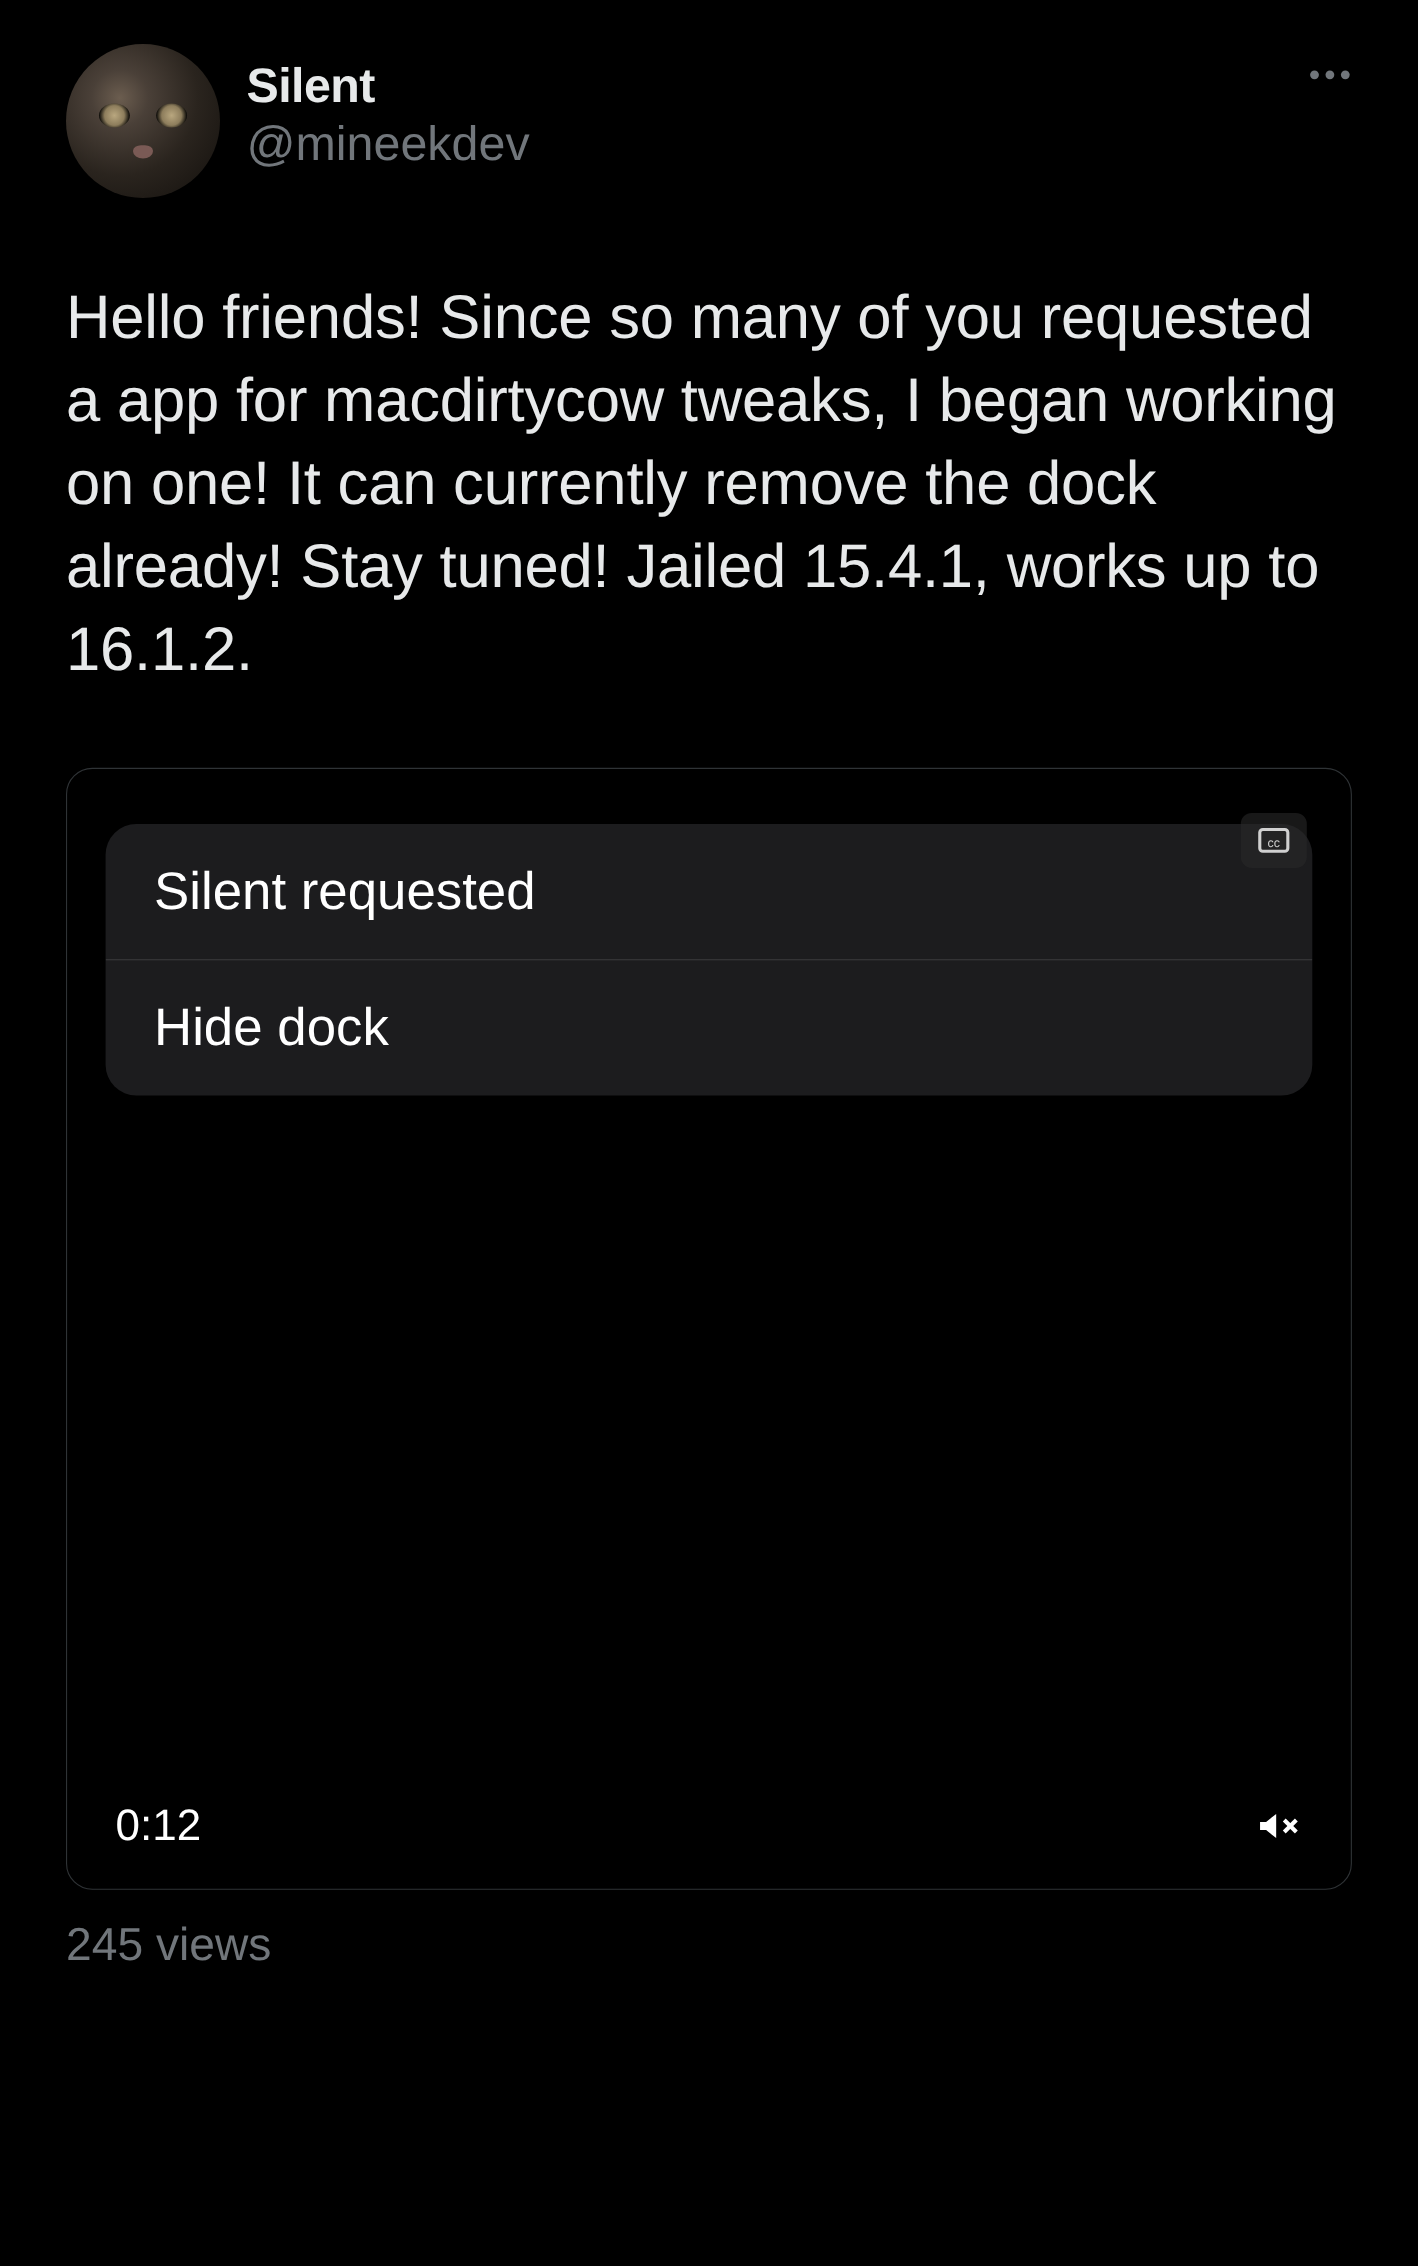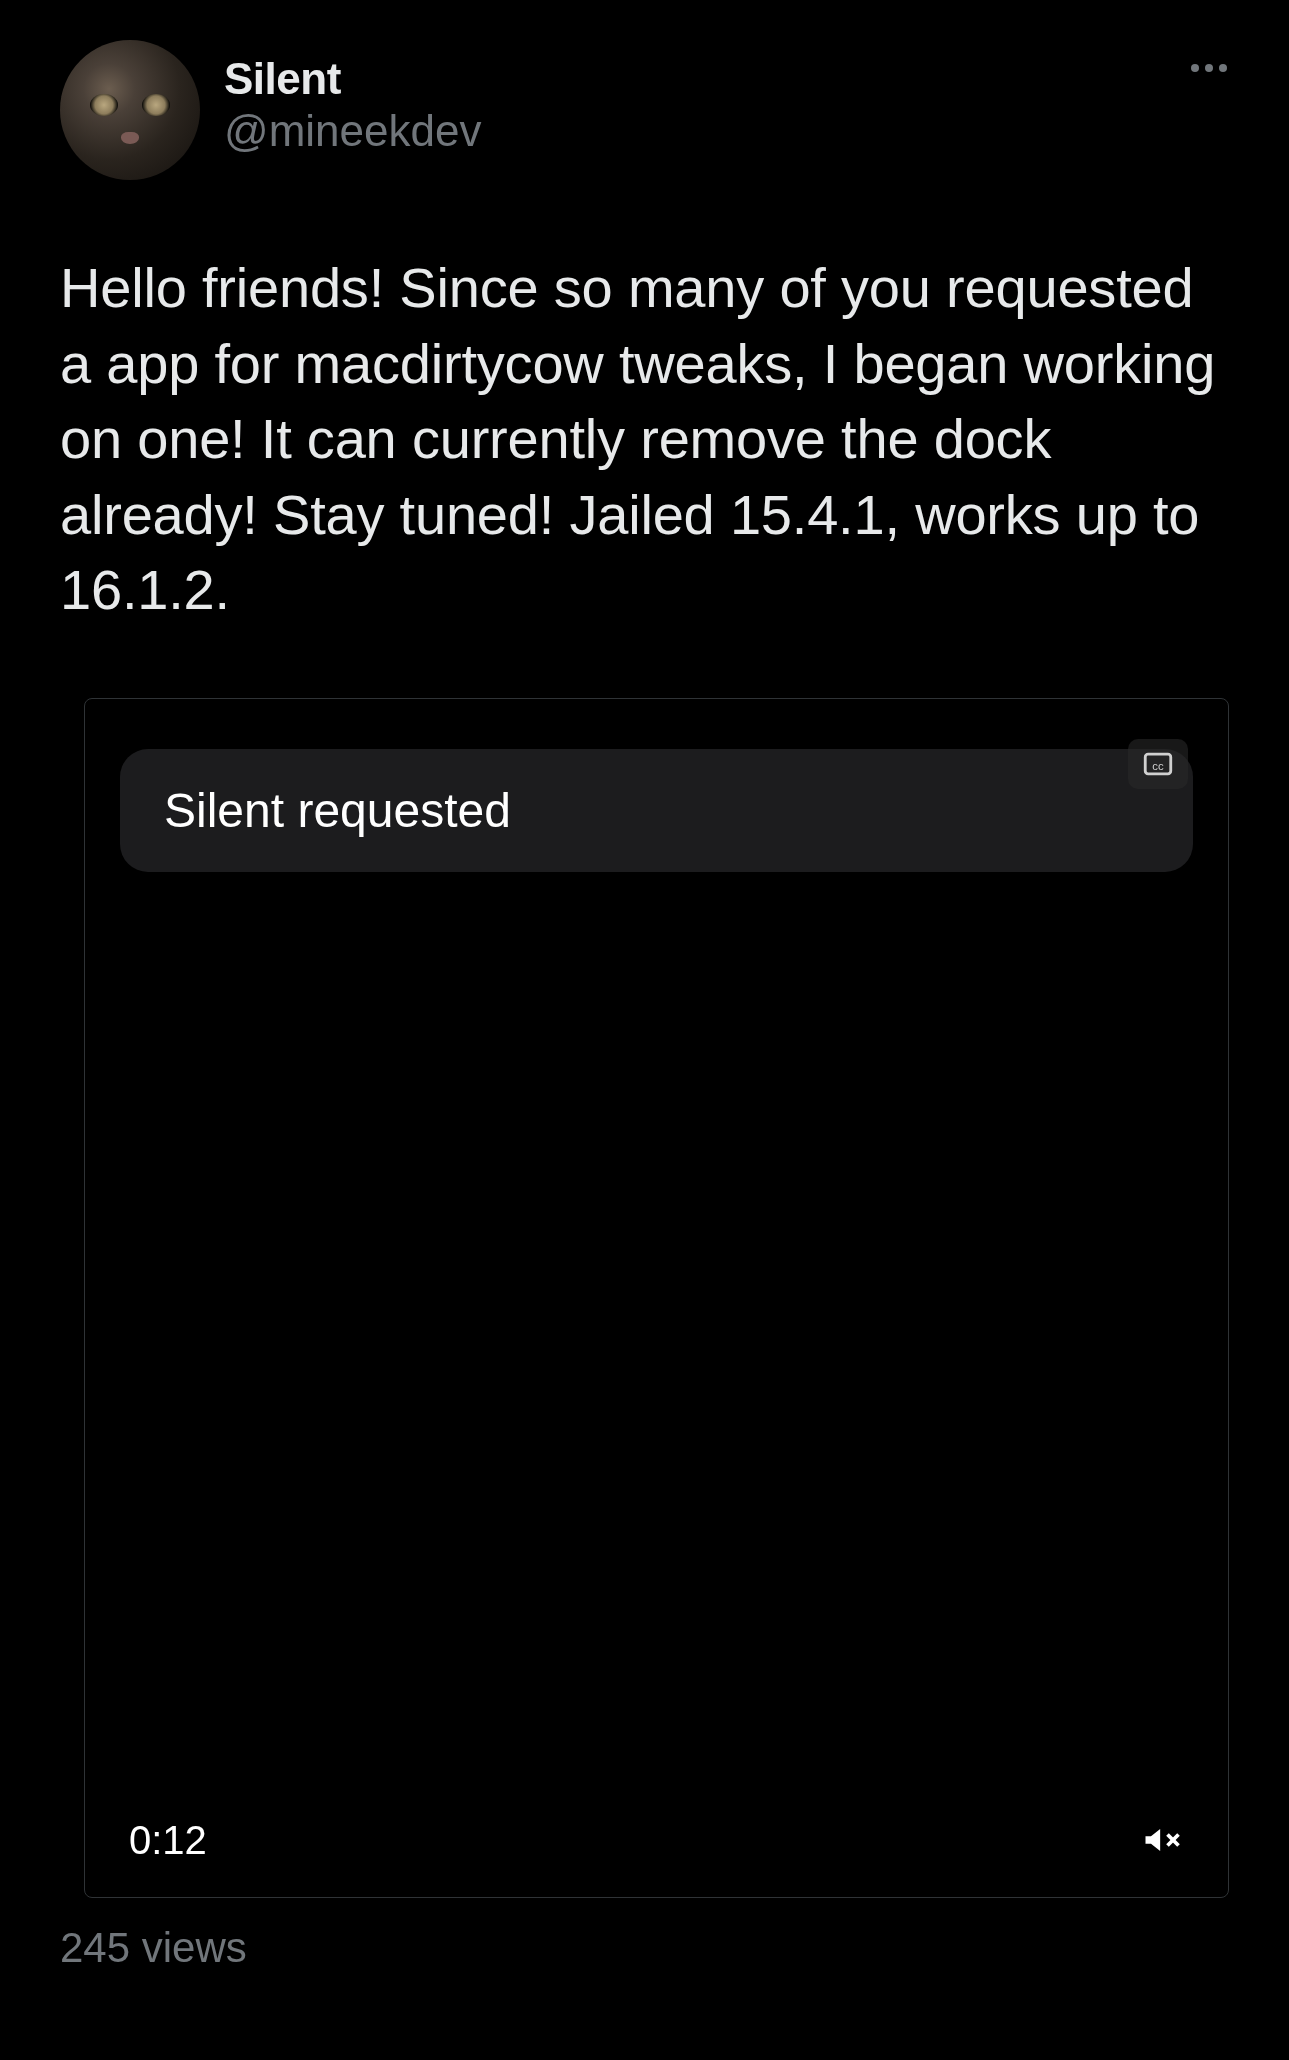--- a/index.html
+++ b/index.html
@@ -75,26 +75,25 @@
     margin-top: 70px;
     font-size: 56px;
     line-height: 1.35;
     color: #e7e9ea;
     font-weight: 400;
     letter-spacing: -0.2px;
   }
   .media {
     margin-top: 70px;
     border: 1px solid #2f3336;
-    border-radius: 8px;
+    border-radius: 24px;
     overflow: hidden;
     background: #000;
     position: relative;
-    height: 1200px;
-    margin-left: 24px;
+    height: 1020px;
   }
   .cc-badge {
     position: absolute;
     top: 40px;
     right: 40px;
     width: 60px; height: 50px;
     border-radius: 10px;
     background: rgba(40,40,40,0.6);
     display: flex;
     align-items: center;
@@ -162,20 +161,21 @@
   <div class="media">
     <div class="cc-badge">
       <svg viewBox="0 0 24 24" fill="none" stroke="currentColor" stroke-width="2">
         <rect x="3" y="5" width="18" height="14" rx="2"></rect>
         <text x="12" y="16" text-anchor="middle" font-size="8" fill="currentColor" stroke="none" font-family="Arial">cc</text>
       </svg>
     </div>
 
     <div class="ios-list">
       <div class="row">Silent requested</div>
+      <div class="row">Hide dock</div>
     </div>
 
     <div class="video-controls">
       <div class="timestamp">0:12</div>
       <div class="mute">
         <svg viewBox="0 0 24 24" fill="currentColor">
           <path d="M3 10v4h3l5 4V6l-5 4H3z"></path>
           <line x1="15" y1="9" x2="21" y2="15" stroke="currentColor" stroke-width="2"></line>
           <line x1="21" y1="9" x2="15" y2="15" stroke="currentColor" stroke-width="2"></line>
         </svg>

